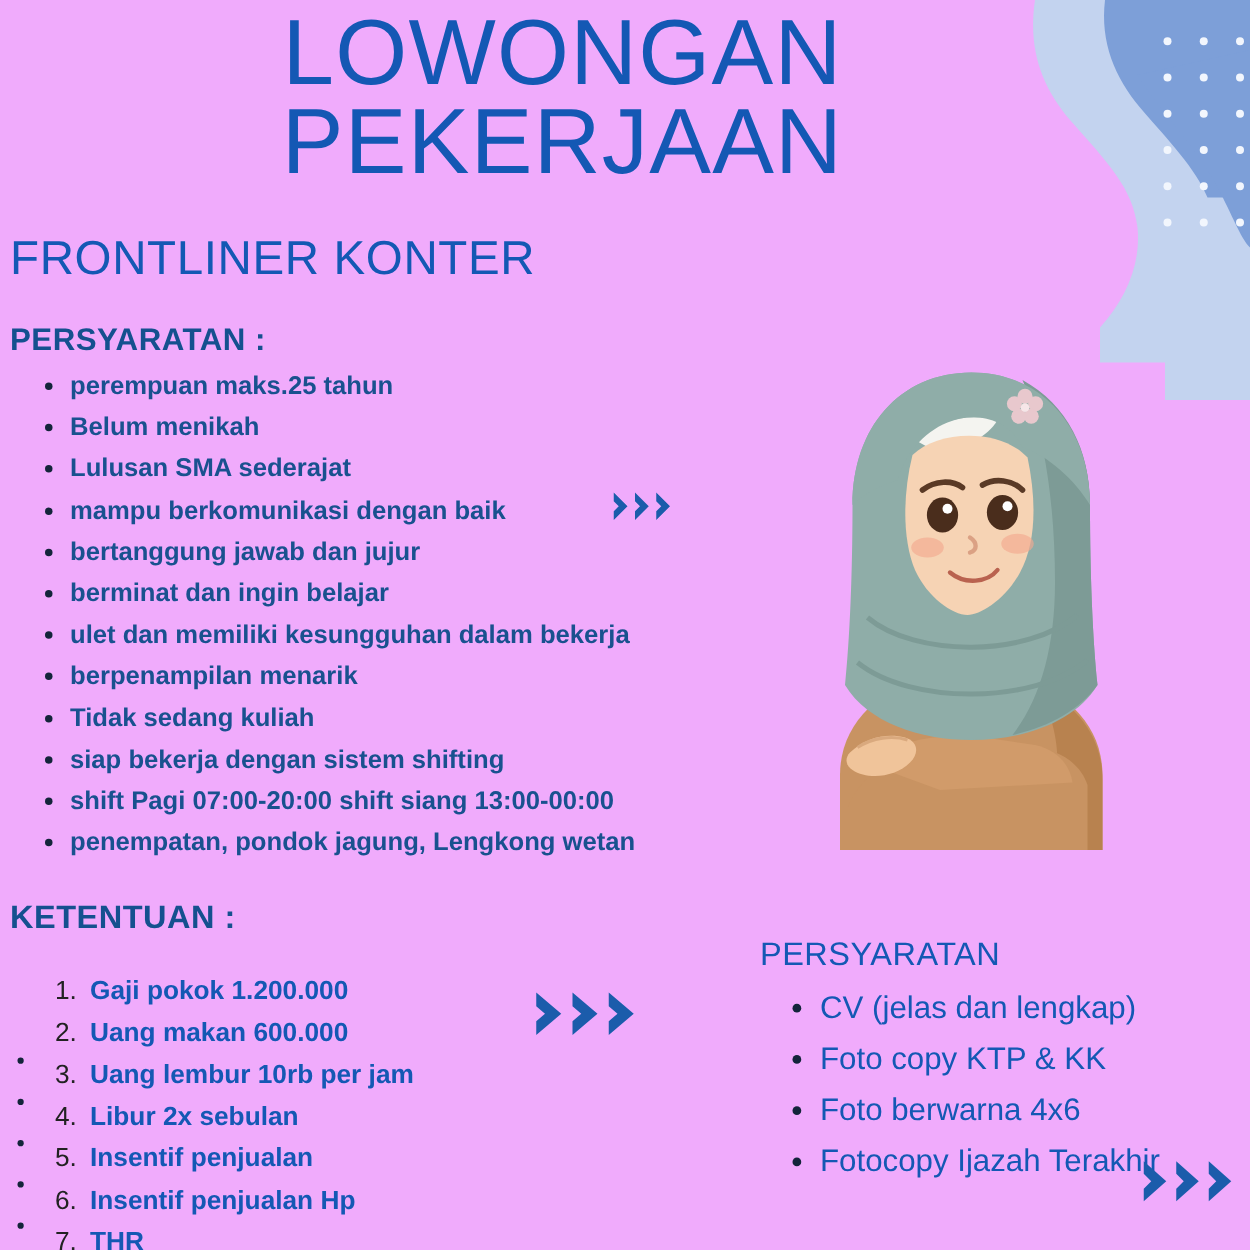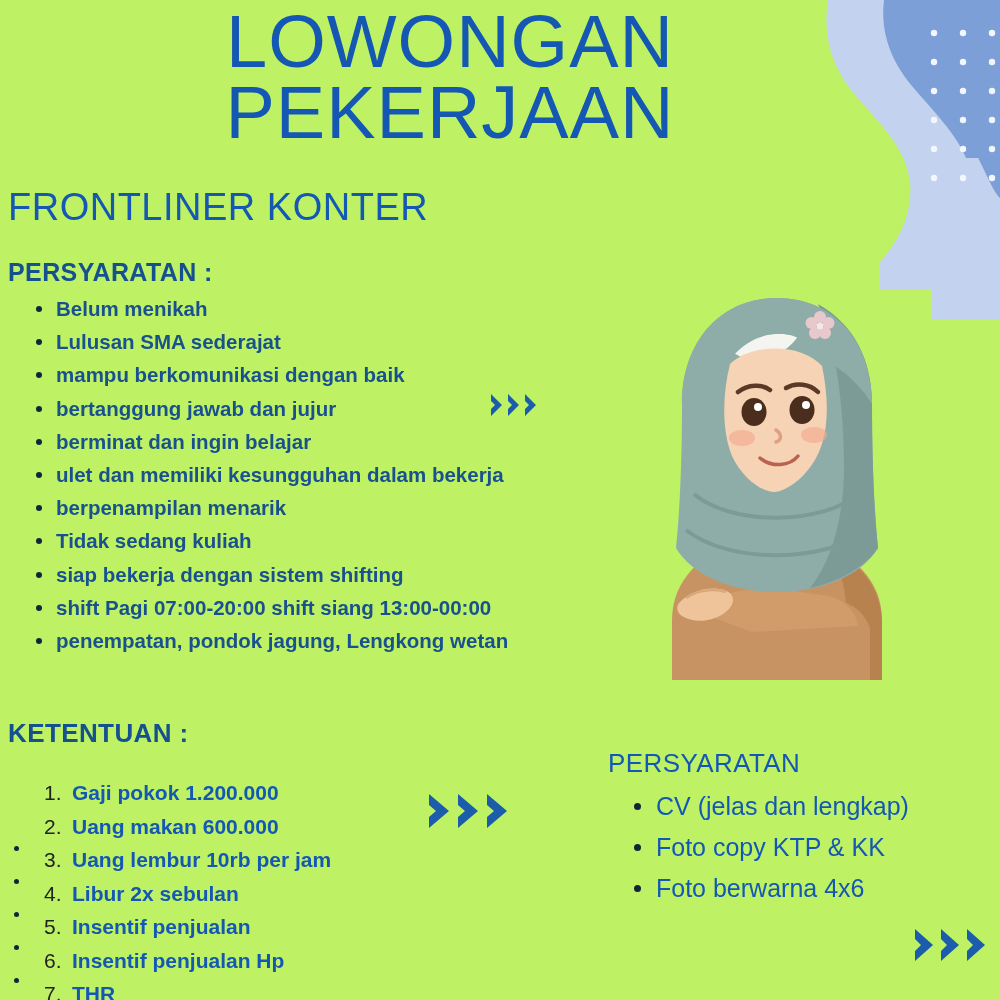--- a/index.html
+++ b/index.html
@@ -4,21 +4,21 @@
 <style>
   html, body {
     margin: 0;
     padding: 0;
     background: #ffffff;
   }
   #poster {
     position: relative;
     width: 1000px;
     height: 1000px;
-    background: #bef264;
+    background: #f0abfc;
     overflow: hidden;
     font-family: "Liberation Sans", sans-serif;
   }
 
   
   .deco-layer {
     position: absolute;
     top: 0;
     right: 0;
     width: 240px;
@@ -237,20 +237,21 @@
   <div class="title-block">
     <div class="title-line">LOWONGAN</div>
     <div class="title-line">PEKERJAAN</div>
   </div>
 
   <div class="subtitle">FRONTLINER KONTER</div>
 
   <div id="persyaratan-heading" class="sec-heading">PERSYARATAN :</div>
 
   <ul id="req-list">
+    <li>perempuan maks.25 tahun</li>
     <li>Belum menikah</li>
     <li>Lulusan SMA sederajat</li>
     <li>mampu berkomunikasi dengan baik</li>
     <li>bertanggung jawab dan jujur</li>
     <li>berminat dan ingin belajar</li>
     <li>ulet dan memiliki kesungguhan dalam bekerja</li>
     <li>berpenampilan menarik</li>
     <li>Tidak sedang kuliah</li>
     <li>siap bekerja dengan sistem shifting</li>
     <li>shift Pagi 07:00-20:00 shift siang 13:00-00:00</li>
@@ -348,20 +349,21 @@
       <path d="M3 5 L23 22 L3 39 L3 28 L10 22 L3 16 Z" fill="#1b5cab"></path>
     </svg>
   </div>
 
   <div id="docs-heading" class="sec-heading">PERSYARATAN</div>
 
   <ul id="doc-list">
     <li>CV (jelas dan lengkap)</li>
     <li>Foto copy KTP &amp; KK</li>
     <li>Foto berwarna 4x6</li>
+    <li>Fotocopy Ijazah Terakhir</li>
   </ul>
 
   <div class="chevrons" id="chev-docs">
     <svg width="26" height="40" viewBox="0 0 26 40">
       <path d="M3 4 L21 20 L3 36 L3 26 L9 20 L3 14 Z" fill="#1b5cab"></path>
     </svg>
     <svg width="26" height="40" viewBox="0 0 26 40">
       <path d="M3 4 L21 20 L3 36 L3 26 L9 20 L3 14 Z" fill="#1b5cab"></path>
     </svg>
     <svg width="26" height="40" viewBox="0 0 26 40">

